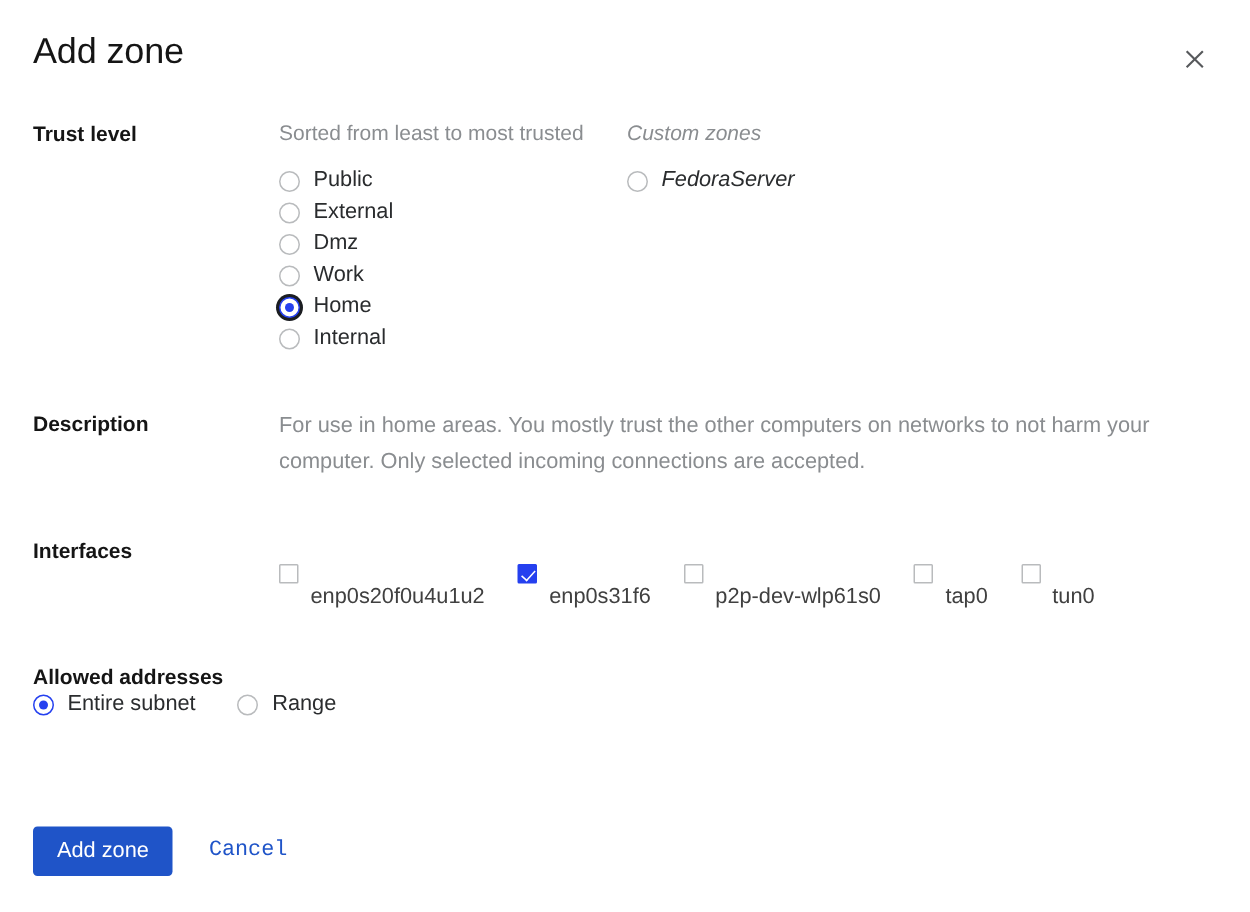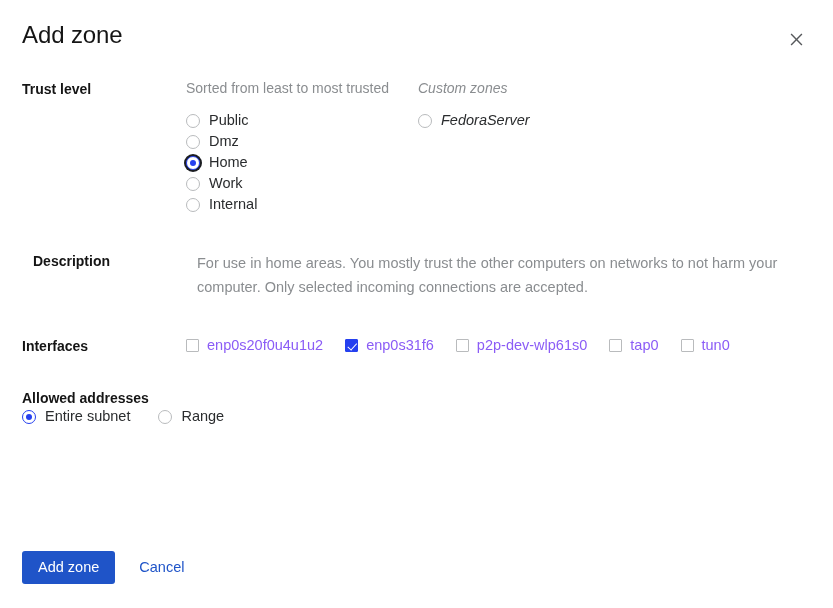--- a/index.html
+++ b/index.html
@@ -137,21 +137,21 @@
     box-shadow: 0 0 0 2px #1b1d21;
   }
   .radio-label {
     font-size: 14.5px;
     color: #2a2c2e;
     line-height: 19px;
     white-space: nowrap;
   }
 
   
-  .row-description { padding-top: 36px; margin-left: 11px; }
+  .row-description { padding-top: 36px; }
   .description-text {
     font-size: 14.5px;
     line-height: 24px;
     color: #8a8d90;
     max-width: 610px;
   }
 
   
   .row-services { padding-top: 33px; }
   .services-list {
@@ -201,23 +201,24 @@
     left: 3.6px;
     top: 0.6px;
     width: 3.5px;
     height: 7.5px;
     border: solid #ffffff;
     border-width: 0 1.8px 1.8px 0;
     transform: rotate(42deg);
   }
   .checkbox-label {
     font-size: 14.5px;
-    color: #8b5cf6;
+    color: #404040;
     line-height: 19px;
     white-space: nowrap;
+    margin-top: 32px;
   }
 
   
   .row-allowed { padding-top: 33px; flex-direction: column; }
   .radio-inline-group {
     display: flex;
     align-items: flex-start;
   }
   .radio-inline-group .radio-item {
     margin-right: 28px;
@@ -244,21 +245,21 @@
     line-height: 1;
     padding: 0 16px;
     height: 33px;
     border-radius: 3px;
     cursor: pointer;
   }
   .btn-link {
     background: transparent;
     border: none;
     color: #1f54c8;
-    font-family: Liberation Sans, sans-serif;
+    font-family: Liberation Mono, monospace;
     font-size: 14.5px;
     line-height: 1;
     padding: 0 14px;
     height: 33px;
     margin-left: 10px;
     cursor: pointer;
   }
 </style>
 </head>
 <body>
@@ -284,29 +285,33 @@
         <div class="trust-columns">
           <div class="trust-col-sorted">
             <div class="col-heading">Sorted from least to most trusted</div>
             <div id="zone-radios">
                 <div class="radio-item">
                   <span class="radio-ctl"></span>
                   <span class="radio-label">Public</span>
                 </div>
                 <div class="radio-item">
                   <span class="radio-ctl"></span>
+                  <span class="radio-label">External</span>
+                </div>
+                <div class="radio-item">
+                  <span class="radio-ctl"></span>
                   <span class="radio-label">Dmz</span>
+                </div>
+                <div class="radio-item">
+                  <span class="radio-ctl"></span>
+                  <span class="radio-label">Work</span>
                 </div>
                 <div class="radio-item">
                   <span class="radio-ctl checked accent focused"></span>
                   <span class="radio-label">Home</span>
-                </div>
-                <div class="radio-item">
-                  <span class="radio-ctl"></span>
-                  <span class="radio-label">Work</span>
                 </div>
                 <div class="radio-item">
                   <span class="radio-ctl"></span>
                   <span class="radio-label">Internal</span>
                 </div>
               </div>
           </div>
           <div class="trust-col-custom">
             <div class="col-heading">Custom zones</div>
             <div id="custom-zone-radios">

